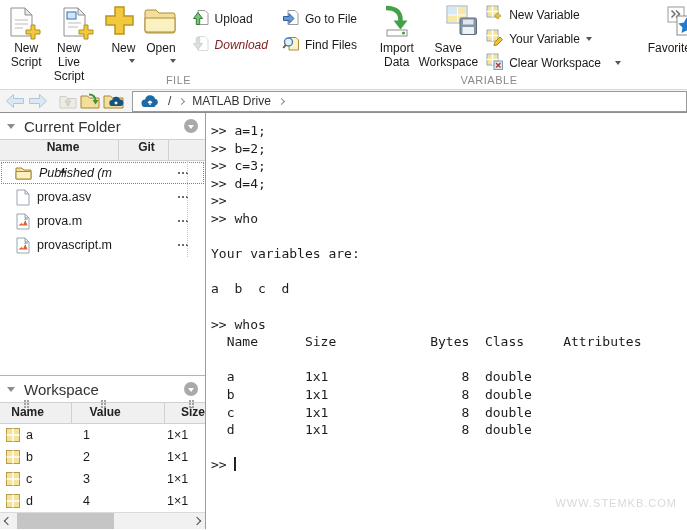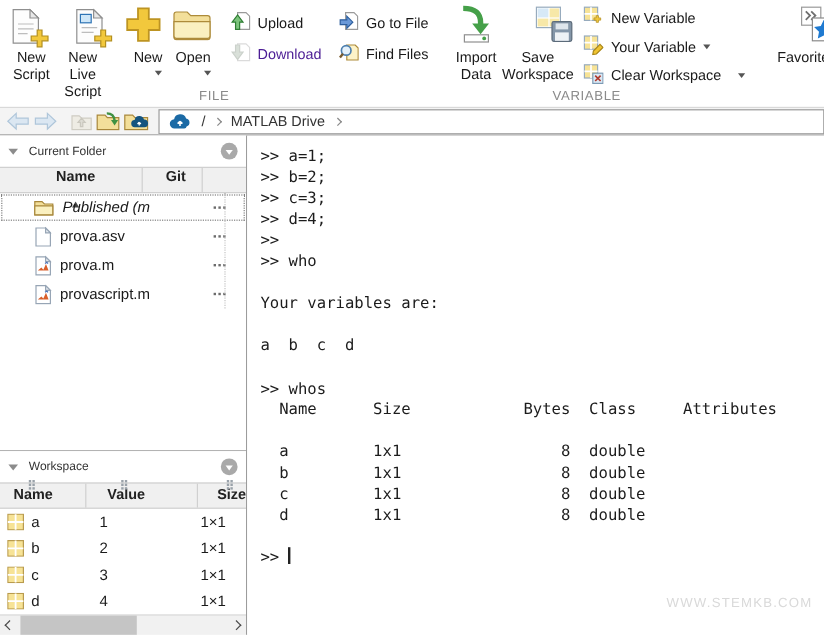--- a/index.html
+++ b/index.html
@@ -24,59 +24,59 @@
   .lbl { font-size:12px; line-height:14px; text-align:center; color:#1a1a1a; white-space:pre-line; }
   .caret { width:0; height:0; border-left:3.5px solid transparent; border-right:3.5px solid transparent;
            border-top:4.5px solid #555; margin-top:4px; }
   .iconbox { position:relative; display:inline-block; }
 
   .stack { display:flex; flex-direction:column; }
   .stack-file { padding-top:9px; gap:7px; }
   .stack-var  { padding-top:5px; gap:5px; }
   .smallbtn { display:flex; align-items:center; gap:6px; font-size:12px; height:19px; white-space:nowrap; }
   .smallbtn .caret { margin-top:1px; }
-  .disabled-lbl { color:#4c1d95; }
+  .disabled-lbl { color:#7f1d1d;font-style:italic; }
   .dim { opacity:.5; filter:grayscale(55%); }
 
   
   .quickbar { height:23px; background:#f4f4f4; border-bottom:1px solid #8f8f8f;
               display:flex; align-items:center; padding-left:5px; }
   .qb-icon { display:flex; align-items:center; margin-right:3px; }
   .addrbox { flex:1; height:21px; background:#fff; border:1px solid #9a9a9a; margin-left:5px;
              display:flex; align-items:center; gap:8px; padding:0 8px; font-size:12px; color:#333; }
   .bc-chev { width:5px; height:5px; border-right:1.6px solid #8a8a8a; border-top:1.6px solid #8a8a8a;
              transform:rotate(45deg); flex:0 0 auto; }
 
   
   .main { display:flex; height:416px; }
   .left { width:206px; border-right:1px solid #9c9c9c; display:flex; flex-direction:column; background:#fff; }
   .cmd  { flex:1; position:relative; background:#fff; }
 
   .panel-title { height:26px; display:flex; align-items:center; padding:0 7px; gap:9px;
-                 font-size:10px; color:#333; background:#fff; }
+                 font-size:15px; color:#333; background:#fff; }
   .tri-down { width:0; height:0; border-left:4.5px solid transparent; border-right:4.5px solid transparent;
               border-top:5.5px solid #8c8c8c; }
   .panel-menu { margin-left:auto; width:14px; height:14px; border-radius:50%; background:#a9a9a9;
                 position:relative; }
   .panel-menu::after { content:''; position:absolute; left:3.5px; top:5.5px; width:0; height:0;
                 border-left:3.5px solid transparent; border-right:3.5px solid transparent;
                 border-top:4px solid #fff; }
 
   .colheader { height:22px; background:#f0f0f0; border-top:1px solid #d0d0d0; border-bottom:1px solid #d0d0d0;
                display:flex; align-items:stretch; font-size:12px; font-weight:bold; color:#222; }
   .colcell { display:flex; align-items:center;flex-direction:column; }
   .cf-name { width:118px; padding-left:8px; gap:14px; }
   .cf-git  { width:50px; padding-left:6px; border-left:1px solid #d0d0d0; }
   .cf-rest { flex:1; border-left:1px solid #d0d0d0; }
   .sort-asc { width:0; height:0; border-left:3.5px solid transparent; border-right:3.5px solid transparent;
               border-bottom:5px solid #444; }
 
   .cf-rows { position:relative; }
   .cf-rows::after { content:''; position:absolute; right:17px; top:0; bottom:0; border-left:1px dotted #c4c4c4; }
-  .file-row { height:24px; display:flex; align-items:center; padding-left:28px; font-size:12.5px; position:relative; }
+  .file-row { height:24px; display:flex; align-items:center; padding-left:15px; font-size:12.5px; position:relative; }
   .file-row .fname { margin-left:7px; white-space:nowrap; overflow:hidden; }
   .file-row.focused { outline:1px dotted #808080; outline-offset:-2px; }
   .file-row.focused .fname { font-style:italic; max-width:96px; }
   .row-menu { position:absolute; right:25px; width:2px; height:2px; background:#6b6b6b;
               box-shadow:4px 0 0 #6b6b6b, 8px 0 0 #6b6b6b; }
   .cf-filler { flex:1; }
 
   .ws-panel { border-top:1px solid #b3b3b3; display:flex; flex-direction:column; flex:1; }
   .ws-name { width:75px; padding-left:5px; }
   .ws-value{ width:88px; padding-left:7px; border-left:1px solid #d0d0d0;margin-left:21px; }
@@ -91,21 +91,21 @@
   .ws-filler { flex:1; }
 
   .hscroll { height:17px; background:#f1f1f1; border-top:1px solid #dadada; display:flex; align-items:center; }
   .hs-btn { width:16px; height:100%; display:flex; align-items:center; justify-content:center; }
   .chev-l { width:6px; height:6px; border-left:1.6px solid #4a4a4a; border-bottom:1.6px solid #4a4a4a; transform:rotate(45deg); }
   .chev-r { width:6px; height:6px; border-right:1.6px solid #4a4a4a; border-top:1.6px solid #4a4a4a; transform:rotate(45deg); }
   .hs-track { flex:1; height:100%; position:relative; }
   .hs-thumb { position:absolute; left:1px; top:0; bottom:0; width:97px; background:#c5c5c5; }
 
   
-  .console { position:absolute; left:11px; top:9px; font-family:"DejaVu Sans Mono", monospace;
+  .console { position:absolute; left:5px; top:9px; font-family:"DejaVu Sans Mono", monospace;
              font-size:13px; line-height:17.6px; color:#1c1c1c; white-space:pre; }
   .cursor { display:inline-block; width:1.5px; height:14px; background:#222; vertical-align:-2px; }
   .watermark { position:absolute; right:10px; bottom:20px; font-size:11px; color:#d9d9d9;
                letter-spacing:1px; font-family:"Liberation Sans", sans-serif; }
 </style>
 </head>
 <body>
 
 <div class="app">
 

